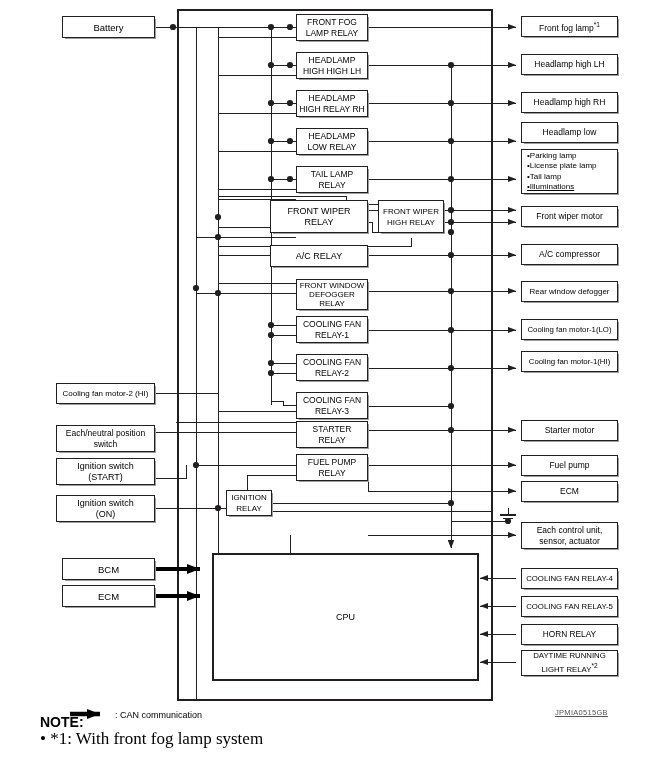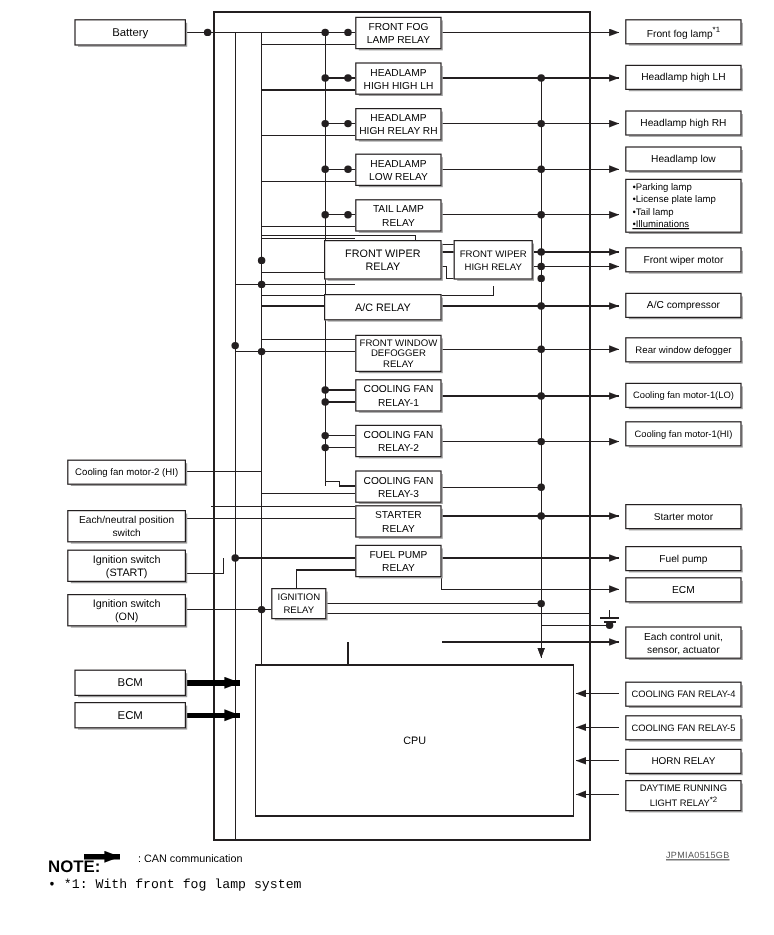--- a/index.html
+++ b/index.html
@@ -1,21 +1,21 @@
 <!DOCTYPE html>
 <html><head>
 <meta charset="utf-8">
 <style>
   html,body{margin:0;padding:0;background:#ffffff;}
   body{width:645px;height:779px;font-family:"Liberation Sans",sans-serif;position:relative;overflow:hidden;}
   #stage{position:relative;width:645px;height:779px;}
   svg{position:absolute;left:0;top:0;}
   .note{position:absolute;left:4px;top:714px;width:420px;margin-left:36px;}
   .note-title{font-size:14px;font-weight:bold;color:#000;line-height:16px;font-family:"Liberation Sans",sans-serif;}
-  .note-line{font-size:11px;color:#000;line-height:17px;font-family:Liberation Mono, monospace;white-space:nowrap;}
+  .note-line{font-size:17px;color:#000;line-height:17px;font-family:Liberation Serif, serif;white-space:nowrap;}
   .legend-txt{font-size:9px;fill:#000;}
   .wm{position:absolute;left:555px;top:708px;font-size:7.5px;color:#555;letter-spacing:.3px;font-family:"Liberation Sans",sans-serif;text-decoration:underline;}
 </style>
 </head>
 <body>
 
 <div id="stage">
 
 <svg width="645" height="779" viewBox="0 0 645 779">
   <defs>

